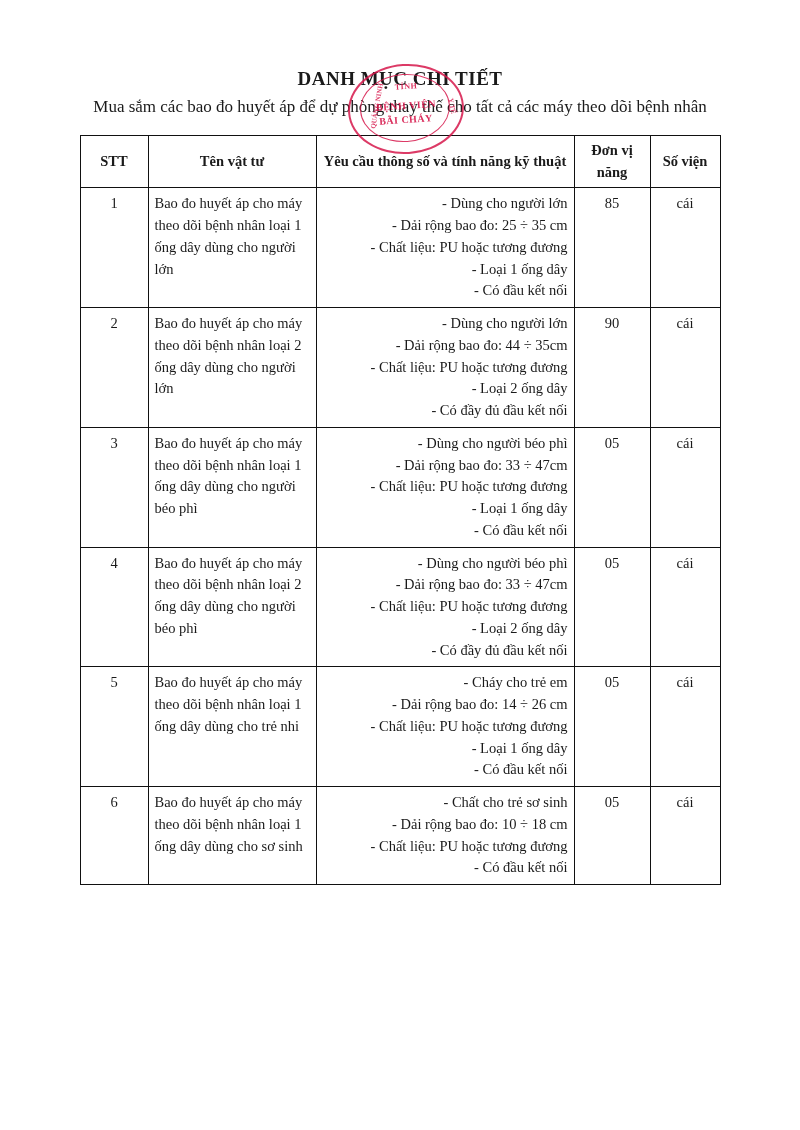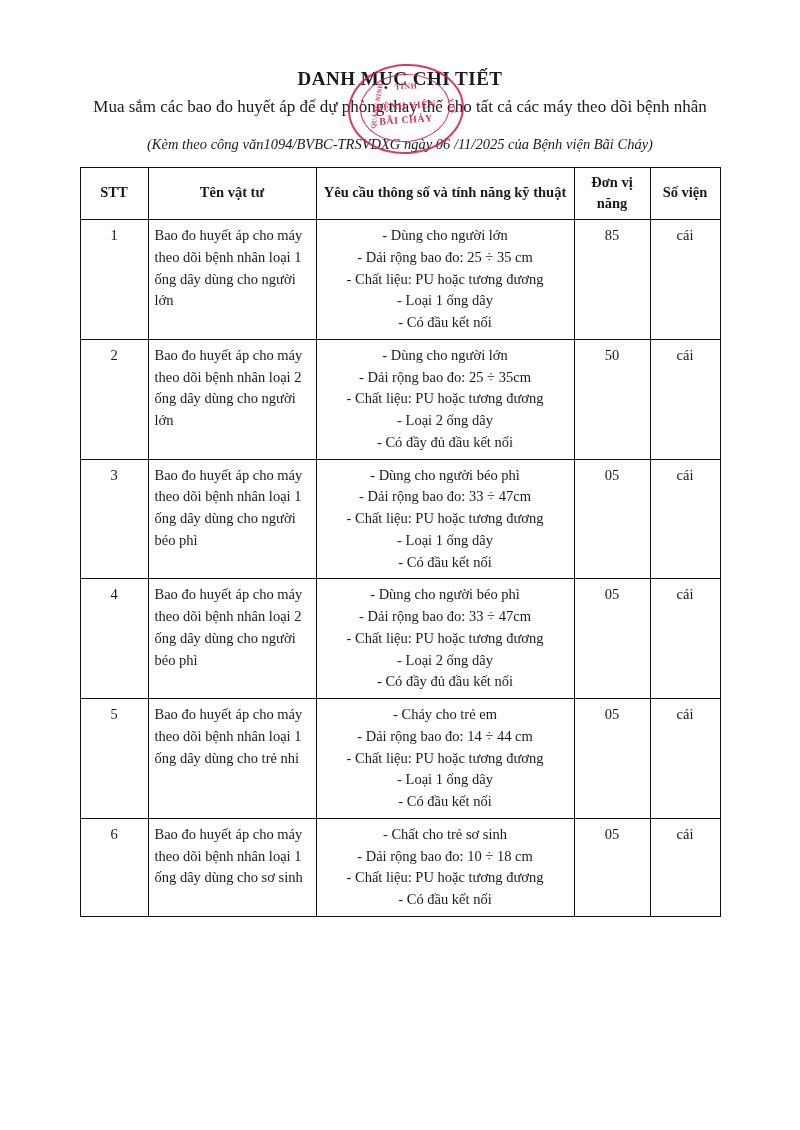--- a/index.html
+++ b/index.html
@@ -133,44 +133,41 @@
   col.c-spec { width: 258px; }
   col.c-unit { width: 76px; }
   col.c-qty { width: 70px; }
 
   td.stt, td.unit, td.qty {
     text-align: center;
     vertical-align: top;
     padding-top: 7px;
   }
   td.name { text-align: left; font-family: Liberation Serif, serif; }
-  td.spec { text-align: center; }
+  td.spec { text-align: right; }
   .spec-line { white-space: nowrap; }
 </style>
 </head>
 <body>
 
 <div class="page">
 
   <div class="stamp">
     <div class="stamp-oval"></div>
     <div class="stamp-oval inner"></div>
     <div class="stamp-text l1">TỈNH</div>
     <div class="stamp-text l2">BỆNH VIỆN</div>
     <div class="stamp-text l3">BÃI CHÁY</div>
     <div class="stamp-arc-left">QUẢNG NINH</div>
     <div class="stamp-arc-right">Y TẾ</div>
   </div>
 
   <div class="title-block">
     <div class="doc-title-2">DANH MỤC CHI TIẾT</div>
     <div class="doc-subtitle">Mua sắm các bao đo huyết áp để dự phòng thay thế cho tất cả các máy theo dõi bệnh nhân</div>
-    <div class="doc-ref">
-      <span>(Kèm theo công văn</span><span class="ref-number">1094</span><span>/BVBC-TRSVDXG ngày 06 /11/2025 của Bệnh viện Bãi Cháy)</span>
-    </div>
   </div>
 
   <table class="doc-table">
     <colgroup>
       <col class="c-stt">
       <col class="c-name">
       <col class="c-spec">
       <col class="c-unit">
       <col class="c-qty">
     </colgroup>
@@ -195,26 +192,26 @@
             <div class="spec-line">- Có đầu kết nối</div>
           </td>
           <td class="unit">85</td>
           <td class="qty">cái</td>
         </tr>
         <tr>
           <td class="stt">2</td>
           <td class="name">Bao đo huyết áp cho máy theo dõi bệnh nhân loại 2 ống dây dùng cho người lớn</td>
           <td class="spec">
             <div class="spec-line">- Dùng cho người lớn</div>
-            <div class="spec-line">- Dải rộng bao đo: 25 ÷ 35cm</div>
+            <div class="spec-line">- Dải rộng bao đo: 44 ÷ 35cm</div>
             <div class="spec-line">- Chất liệu: PU hoặc tương đương</div>
             <div class="spec-line">- Loại 2 ống dây</div>
             <div class="spec-line">- Có đầy đủ đầu kết nối</div>
           </td>
-          <td class="unit">50</td>
+          <td class="unit">90</td>
           <td class="qty">cái</td>
         </tr>
         <tr>
           <td class="stt">3</td>
           <td class="name">Bao đo huyết áp cho máy theo dõi bệnh nhân loại 1 ống dây dùng cho người béo phì</td>
           <td class="spec">
             <div class="spec-line">- Dùng cho người béo phì</div>
             <div class="spec-line">- Dải rộng bao đo: 33 ÷ 47cm</div>
             <div class="spec-line">- Chất liệu: PU hoặc tương đương</div>
             <div class="spec-line">- Loại 1 ống dây</div>
@@ -234,21 +231,21 @@
             <div class="spec-line">- Có đầy đủ đầu kết nối</div>
           </td>
           <td class="unit">05</td>
           <td class="qty">cái</td>
         </tr>
         <tr>
           <td class="stt">5</td>
           <td class="name">Bao đo huyết áp cho máy theo dõi bệnh nhân loại 1 ống dây dùng cho trẻ nhi</td>
           <td class="spec">
             <div class="spec-line">- Cháy cho trẻ em</div>
-            <div class="spec-line">- Dải rộng bao đo: 14 ÷ 44 cm</div>
+            <div class="spec-line">- Dải rộng bao đo: 14 ÷ 26 cm</div>
             <div class="spec-line">- Chất liệu: PU hoặc tương đương</div>
             <div class="spec-line">- Loại 1 ống dây</div>
             <div class="spec-line">- Có đầu kết nối</div>
           </td>
           <td class="unit">05</td>
           <td class="qty">cái</td>
         </tr>
         <tr>
           <td class="stt">6</td>
           <td class="name">Bao đo huyết áp cho máy theo dõi bệnh nhân loại 1 ống dây dùng cho sơ sinh</td>

